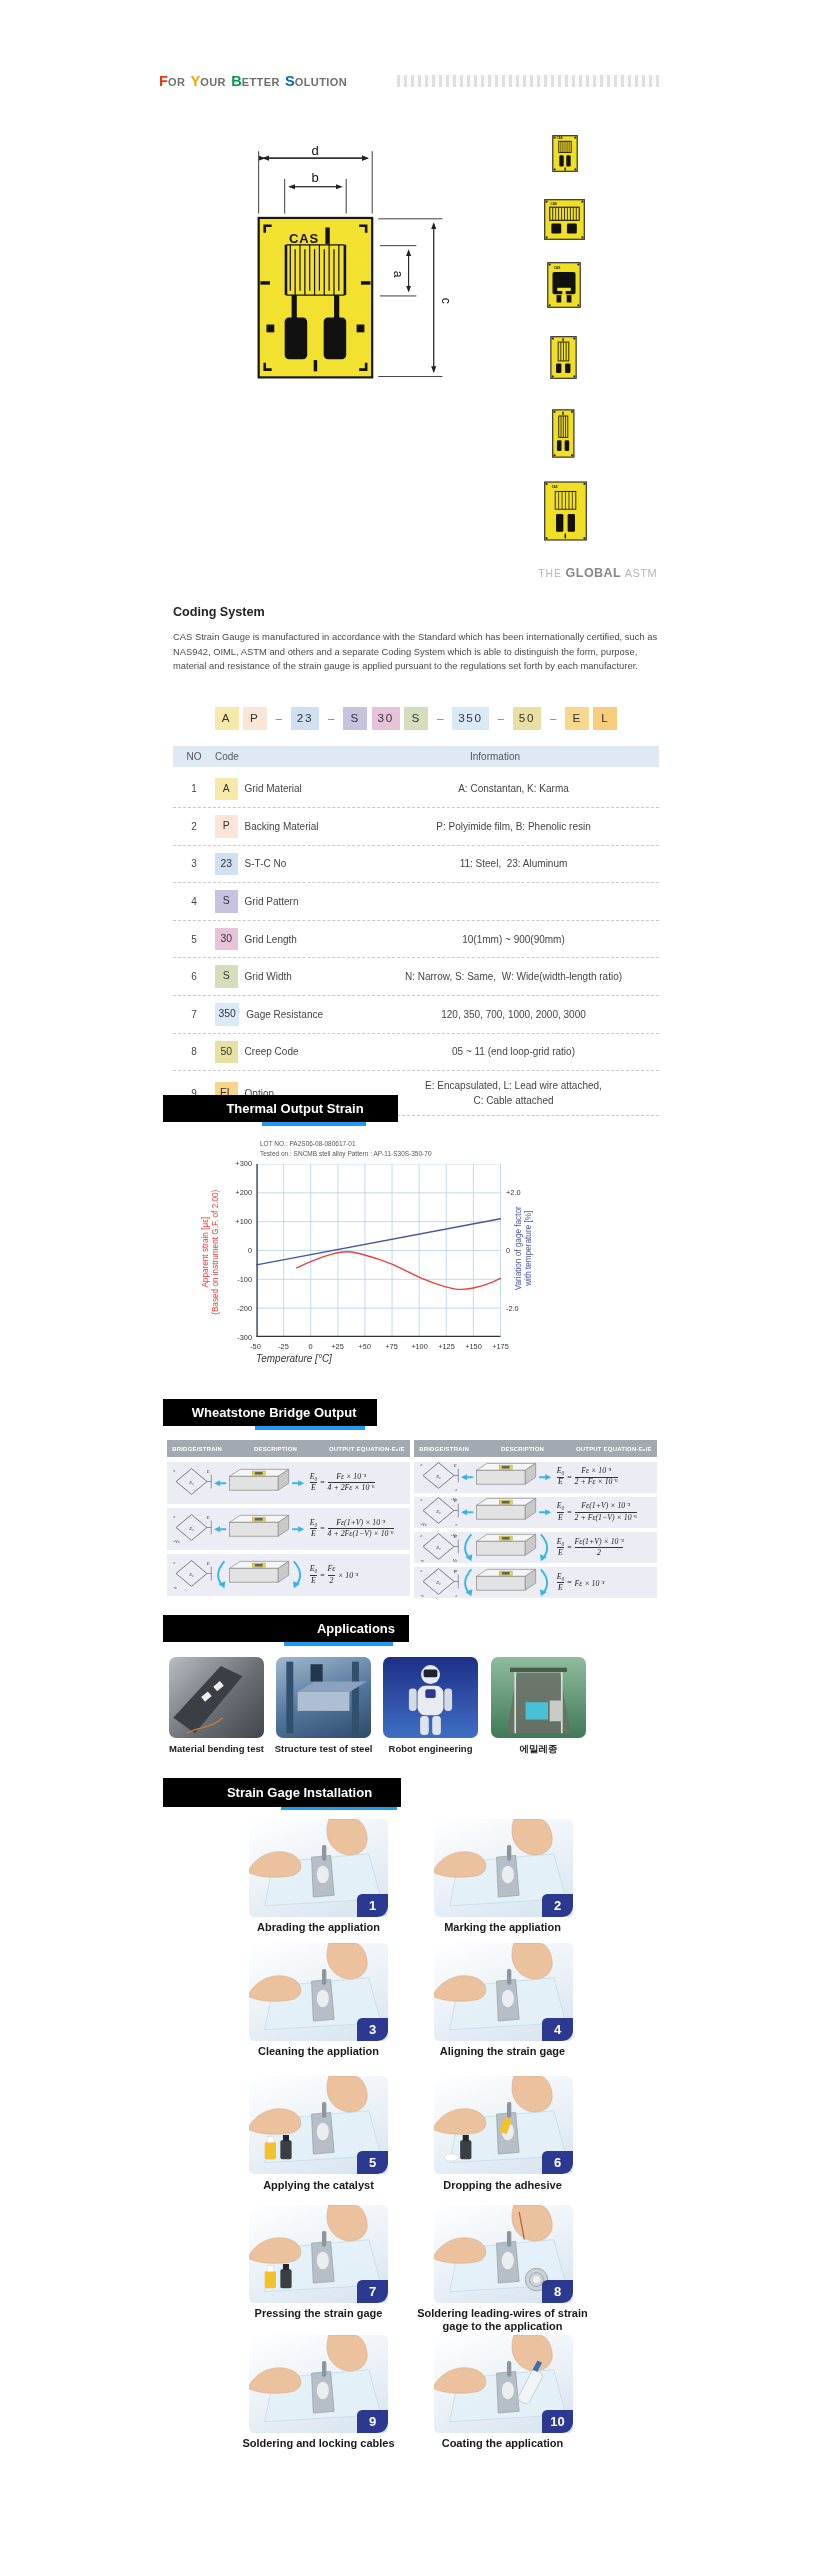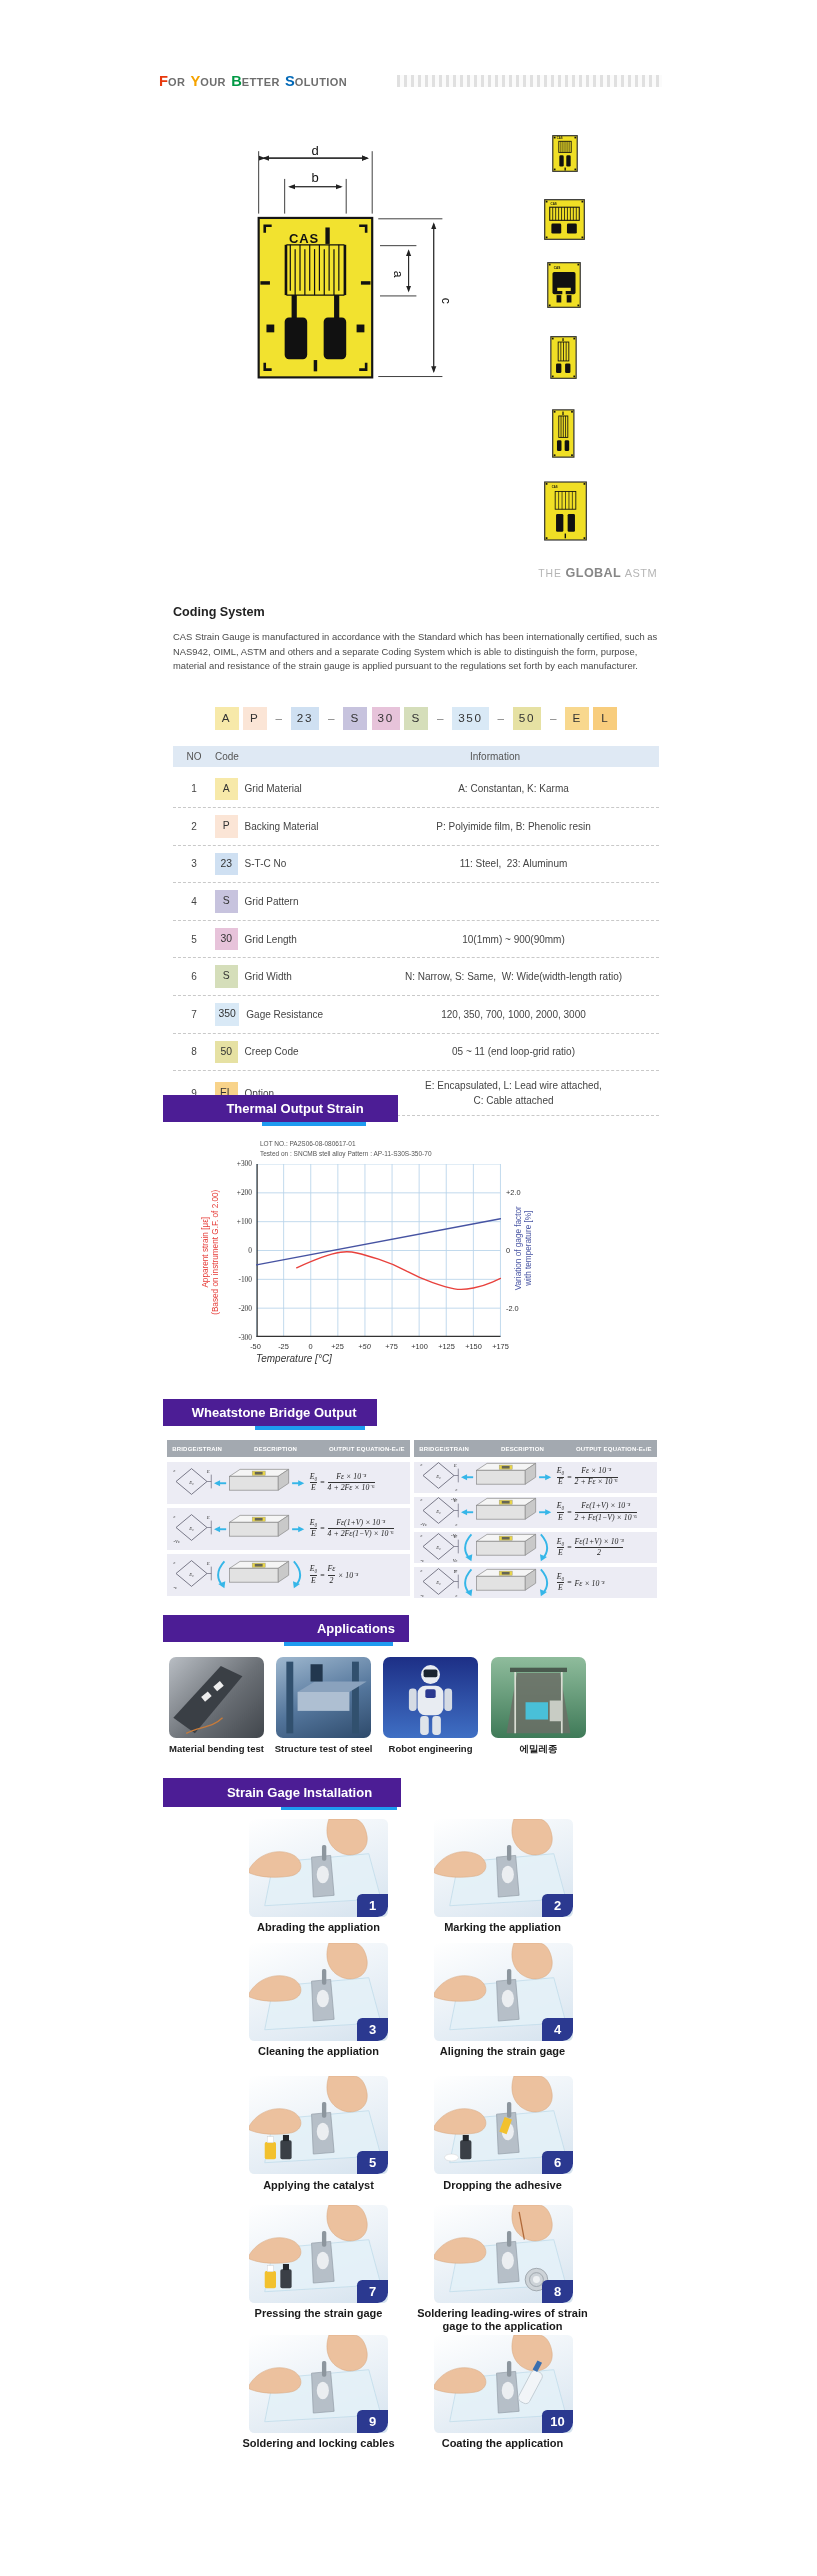--- a/index.html
+++ b/index.html
@@ -32,28 +32,28 @@
   .ct-header .h2{text-align:left;}
   .ct-header .h3{padding-left:102px;}
   .ct-row{display:grid;grid-template-columns:42px 153px 1fr;align-items:center;
           border-bottom:0.9px dashed #c9c9c9;padding:7px 0;}
   .ct-no{text-align:center;}
   .ct-codecell{display:flex;align-items:center;gap:7px;}
   .ct-swatch{display:inline-block;min-width:15.6px;padding:0 3.5px;height:22.6px;line-height:22.6px;
              text-align:center;font-size:10.4px;color:#333;}
   .ct-info{white-space:pre-wrap;line-height:1.5;text-align:center;}
   
-  .secbar{background:#4c1d95;color:#fff;font-weight:bold;font-size:13px;
+  .secbar{background:#000000;color:#fff;font-weight:bold;font-size:13px;
           display:flex;align-items:center;z-index:2;white-space:nowrap;}
   .accent{background:#1e9bf0;z-index:1;}
   
   #lot-block{left:260px;top:1139px;font-size:6.5px;color:#555;line-height:1.5;}
   #chart{left:178px;top:1155px;width:408px;height:221px;}
   #chart-plot{position:absolute;left:78px;top:8.7px;width:245px;height:173px;}
-  .ytick-l{position:absolute;width:31px;text-align:right;font-size:7.4px;color:#333;left:43px;font-family:Liberation Serif, serif;}
+  .ytick-l{position:absolute;width:31px;text-align:right;font-size:7.4px;color:#333;left:43px;}
   .ytick-r{position:absolute;width:26px;text-align:left;font-size:7.4px;color:#333;left:328px;}
   .xtick{position:absolute;width:31px;text-align:center;font-size:7.4px;color:#333;top:187px;}
   #ylab-left{position:absolute;left:-73px;top:87px;width:212px;text-align:center;
     transform:rotate(-90deg);color:#e63c38;font-size:8.2px;line-height:1.25;}
   #ylab-right{position:absolute;left:260px;top:83px;width:173px;text-align:center;
     transform:rotate(-90deg);color:#4653a2;font-size:8.2px;line-height:1.25;}
   #xlab{position:absolute;left:78px;top:198px;width:245px;text-align:left;font-size:10px;color:#333;font-style:italic;}
   
   .btable{width:243px;}
   .bt-head{height:17.3px;background:#a3a9b0;color:#fff;display:flex;align-items:center;

